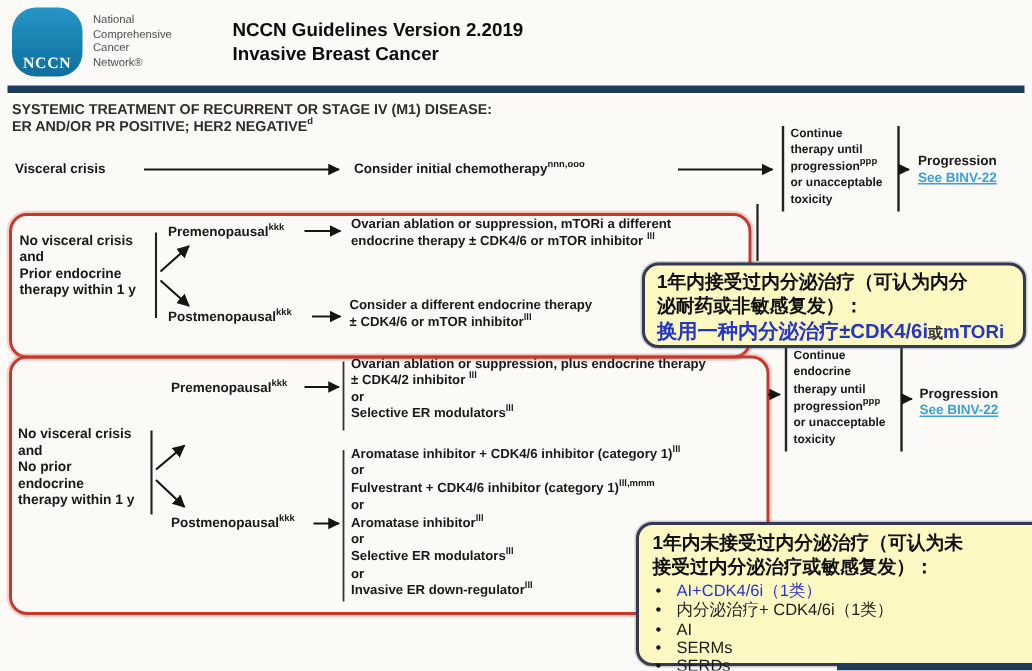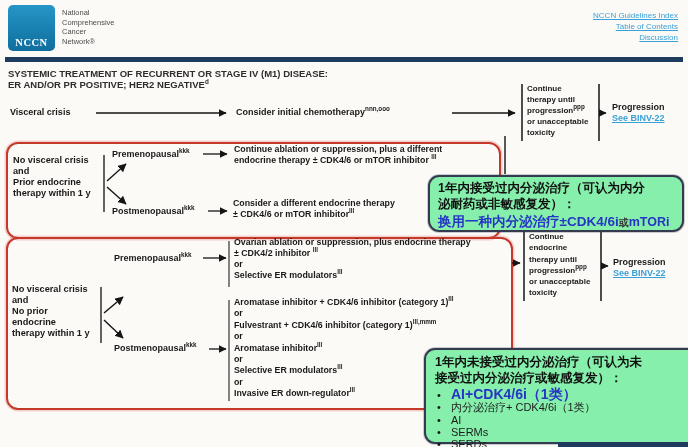--- a/index.html
+++ b/index.html
@@ -11,50 +11,49 @@
     --ink:#191919;
   }
   html,body{margin:0;padding:0;}
   body{font-family:"Liberation Sans","DejaVu Sans",sans-serif;background:#e9e9e9;}
   .canvas{position:relative;width:688px;height:447px;background:#fbfaf7;overflow:hidden;margin:0 auto;}
   .t{position:absolute;font-weight:bold;color:var(--ink);font-size:9px;line-height:10.5px;white-space:nowrap;z-index:3;}
   .lines div{white-space:nowrap;}
   sup{font-size:6.3px;font-weight:bold;line-height:0;vertical-align:super;}
   .svg-overlay{position:absolute;left:0;top:0;z-index:2;pointer-events:none;}
   .redbox{position:absolute;border:2.5px solid var(--red);border-radius:12px;z-index:1;box-shadow:0 0 0 1.5px rgba(231,130,120,.35);}
-  .callout{position:absolute;background:#86efac;border:2.5px solid var(--cb);border-radius:11px;z-index:4;box-shadow:0 0 0 1px rgba(60,66,90,.25);}
+  .callout{position:absolute;background:#fef9c3;border:2.5px solid var(--cb);border-radius:11px;z-index:4;box-shadow:0 0 0 1px rgba(60,66,90,.25);}
   .callout .ct{font-size:12.5px;font-weight:bold;color:#101010;line-height:16px;white-space:nowrap;}
   .link{color:var(--link);text-decoration:underline;cursor:pointer;}
   .bracket-text{font-size:8px;line-height:11px;}
   .boxtext{font-size:8.8px;line-height:11px;}
   .cond{font-size:9.2px;line-height:11px;}
   .hdr-org{position:absolute;left:62px;top:8px;font-size:7.5px;line-height:9.5px;color:#4d4d4d;z-index:3;}
   .bullet-row{display:flex;align-items:baseline;}
   .bullet-dot{width:14px;font-size:11px;color:#111;flex:0 0 auto;padding-left:2px;}
 </style>
 </head>
 <body>
 
 <div class="canvas">
 
-  <div style="position:absolute;left:8px;top:5px;width:47px;height:46px;border-radius:5px;
+  <div style="position:absolute;left:8px;top:5px;width:47px;height:46px;border-radius:16px;
               background:linear-gradient(180deg,#2596c6,#0f6e9e);z-index:3;">
     <div style="position:absolute;bottom:3px;left:0;right:0;text-align:center;color:#fff;
                 font-family:'Liberation Serif',serif;font-weight:bold;font-size:10.5px;letter-spacing:.5px;">NCCN</div>
   </div>
   <div class="hdr-org lines">
     <div>National</div>
     <div>Comprehensive</div>
     <div>Cancer</div>
     <div>Network®</div>
   </div>
-  <div style="position:absolute;right:10px;top:10px;text-align:right;font-size:8px;line-height:11px;z-index:3;">
-    <div class="link">NCCN Guidelines Index</div>
-    <div class="link">Table of Contents</div>
-    <div class="link">Discussion</div>
+  <div class="t" style="left:155px;top:12px;font-size:12.5px;line-height:16px;color:#0d0d0d;">
+    <div>NCCN Guidelines Version 2.2019</div>
+    <div>Invasive Breast Cancer</div>
   </div>
   <div style="position:absolute;left:5px;top:57px;width:678px;height:5px;background:var(--navy);z-index:3;"></div>
 
   <div class="t lines" style="left:8px;top:68px;font-size:9.5px;line-height:11px;color:#2d2d2d;">
     <div>SYSTEMIC TREATMENT OF RECURRENT OR STAGE IV (M1) DISEASE:</div>
     <div><span>ER AND/OR PR POSITIVE; HER2 NEGATIVE</span><sup>d</sup></div>
   </div>
 
   <svg class="svg-overlay" width="688" height="447" viewBox="0 0 688 447">
     <defs>
@@ -108,21 +107,21 @@
   <div class="t lines cond" style="left:13px;top:155px;">
     <div>No visceral crisis</div>
     <div>and</div>
     <div>Prior endocrine</div>
     <div>therapy within 1 y</div>
   </div>
   <div class="t" style="left:112px;top:149px;">
     <span>Premenopausal</span><sup>kkk</sup>
   </div>
   <div class="t lines boxtext" style="left:234px;top:144px;">
-    <div>Continue ablation or suppression, plus a different</div>
+    <div>Ovarian ablation or suppression, mTORi a different</div>
     <div><span>endocrine therapy ± CDK4/6 or mTOR inhibitor</span> <sup>lll</sup></div>
   </div>
   <div class="t" style="left:112px;top:206px;">
     <span>Postmenopausal</span><sup>kkk</sup>
   </div>
   <div class="t lines boxtext" style="left:233px;top:198px;">
     <div>Consider a different endocrine therapy</div>
     <div><span>± CDK4/6 or mTOR inhibitor</span><sup>lll</sup></div>
   </div>
 
@@ -175,21 +174,21 @@
     <div>toxicity</div>
   </div>
   <div class="t" style="left:613px;top:257px;">Progression</div>
   <div class="t link" style="left:613px;top:268px;">See BINV-22</div>
 
   <div class="callout" style="left:424px;top:348px;width:308px;height:96px;padding:4px 9px;box-sizing:border-box;">
     <div class="ct">1年内未接受过内分泌治疗（可认为未</div>
     <div class="ct">接受过内分泌治疗或敏感复发）：</div>
     <div class="bullet-row" style="margin-top:1px;">
       <span class="bullet-dot">•</span>
-      <span style="color:var(--cnblue);font-weight:bold;font-size:14px;line-height:14px;white-space:nowrap;">AI+CDK4/6i（1类）</span>
+      <span style="color:var(--cnblue);font-weight:normal;font-size:11px;line-height:14px;white-space:nowrap;">AI+CDK4/6i（1类）</span>
     </div>
     <div class="bullet-row">
       <span class="bullet-dot">•</span>
       <span style="font-size:11px;line-height:13px;color:#1c1c1c;white-space:nowrap;">内分泌治疗+ CDK4/6i（1类）</span>
     </div>
     <div class="bullet-row">
       <span class="bullet-dot">•</span>
       <span style="font-size:11px;line-height:12px;color:#1c1c1c;white-space:nowrap;">AI</span>
     </div>
     <div class="bullet-row">

